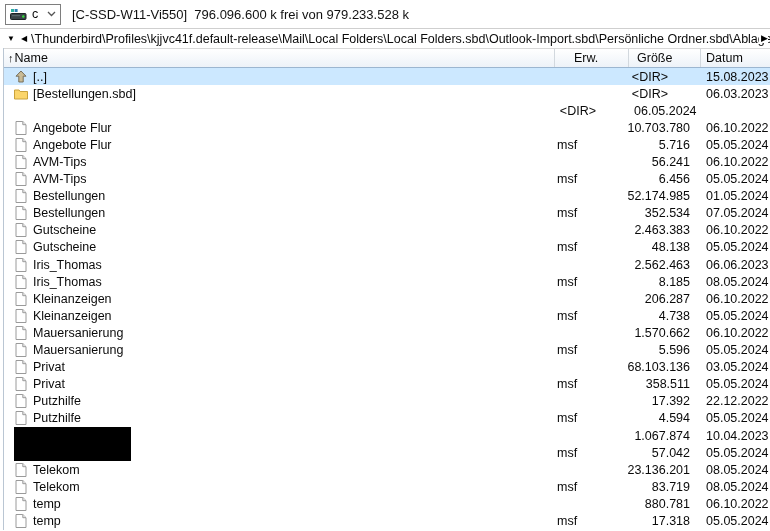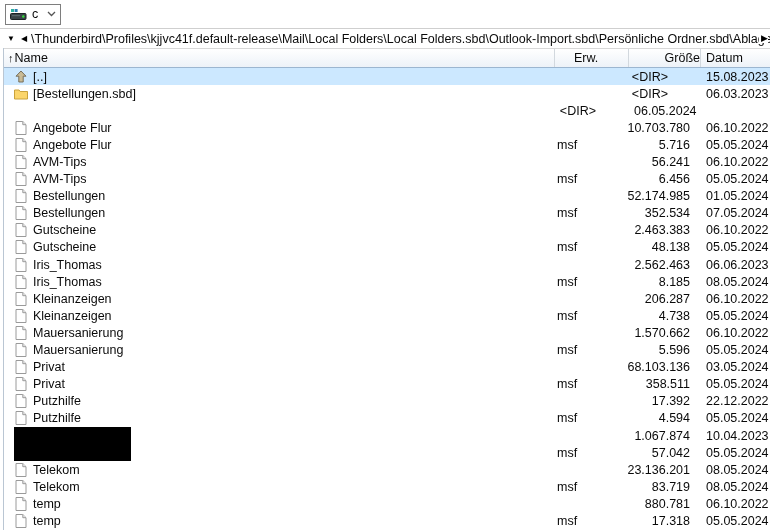--- a/index.html
+++ b/index.html
@@ -30,21 +30,21 @@
   .grid{display:grid;grid-template-columns:550px 74px 72px 1fr;}
   .header-row{
     height:18px;align-items:center;font-size:12.5px;
     background:linear-gradient(#ffffff,#edf2f8);
     border-top:1px solid #d8d8d8;border-bottom:1px solid #9cb6d0;
   }
   .hcell{height:100%;display:flex;align-items:center;box-sizing:border-box;overflow:hidden;white-space:nowrap;cursor:default;}
   .hcell.sep{border-left:1px solid #d2d8de;}
   .h-name{padding-left:4px;}
   .h-ext{padding-left:19px;}
-  .h-size{padding-left:8px;justify-content:flex-end;}
+  .h-size{padding-left:8px;}
   .h-date{padding-left:5px;}
   .sort-arrow{font-size:11px;margin-right:1px;line-height:1;}
   
   .row{height:17.1px;align-items:center;font-size:12.5px;cursor:default;}
   .row.selected{background:#cce8ff;}
   .cell{overflow:hidden;white-space:nowrap;height:100%;display:flex;align-items:center;box-sizing:border-box;}
   .name-cell{padding-left:10px;gap:5px;}
   .ficon{display:inline-flex;width:14px;justify-content:center;flex:0 0 14px;}
   .ext-cell{padding-left:3px;}
   .size-cell{justify-content:flex-end;padding-right:10px;}
@@ -66,20 +66,21 @@
         <rect x="2" y="7" width="8" height="1.2" fill="#5b686d"></rect>
       </svg>
     </span>
     <span class="drive-letter">c</span>
     <span style="display:inline-flex;">
       <svg width="9" height="6" viewBox="0 0 9 6">
           <polyline points="1,1 4.5,4.5 8,1" fill="none" stroke="#555" stroke-width="1.3"></polyline>
         </svg>
     </span>
   </div>
+  <span class="free-space">[C-SSD-W11-Vi550]  796.096.600 k frei von 979.233.528 k</span>
 </div>
 
 <div class="path-bar">
   <span class="tri">▼</span>
   <span class="tri tri-left">◀</span>
   <span class="path-text">\Thunderbird\Profiles\kjjvc41f.default-release\Mail\Local Folders\Local Folders.sbd\Outlook-Import.sbd\Persönliche Ordner.sbd\Ablage.</span>
   <span class="path-more">▶</span>
 </div>
 
 <div class="list">

